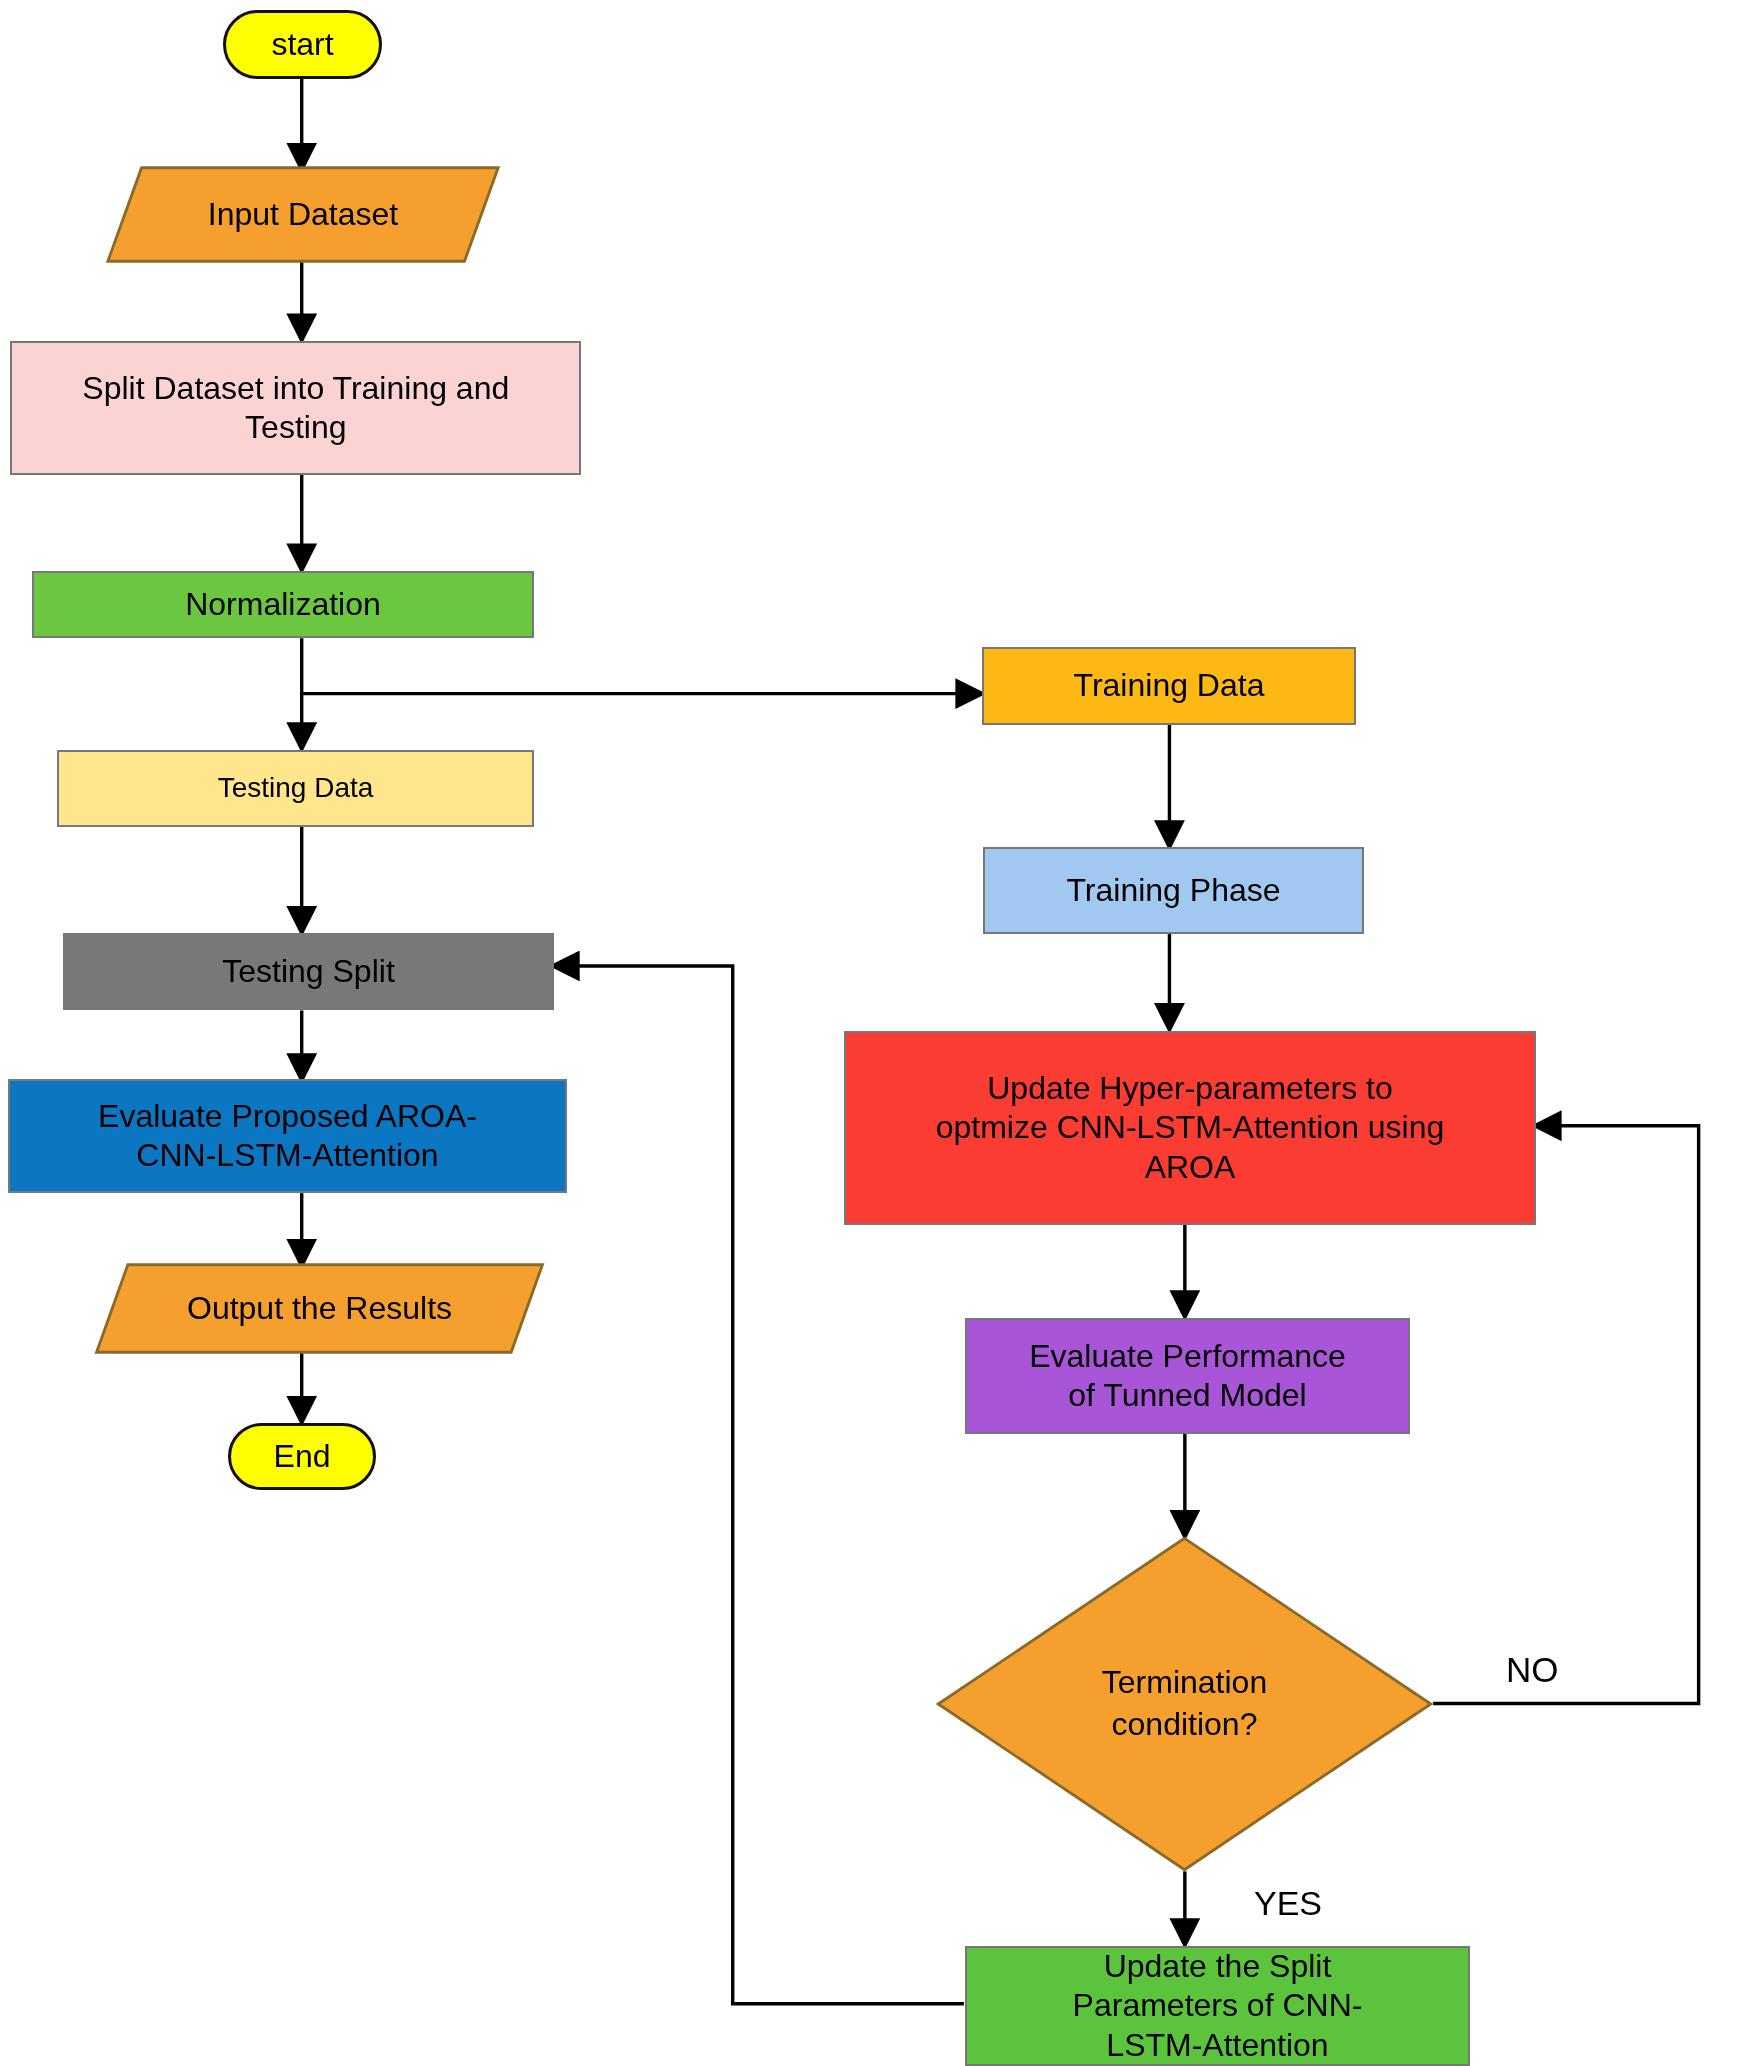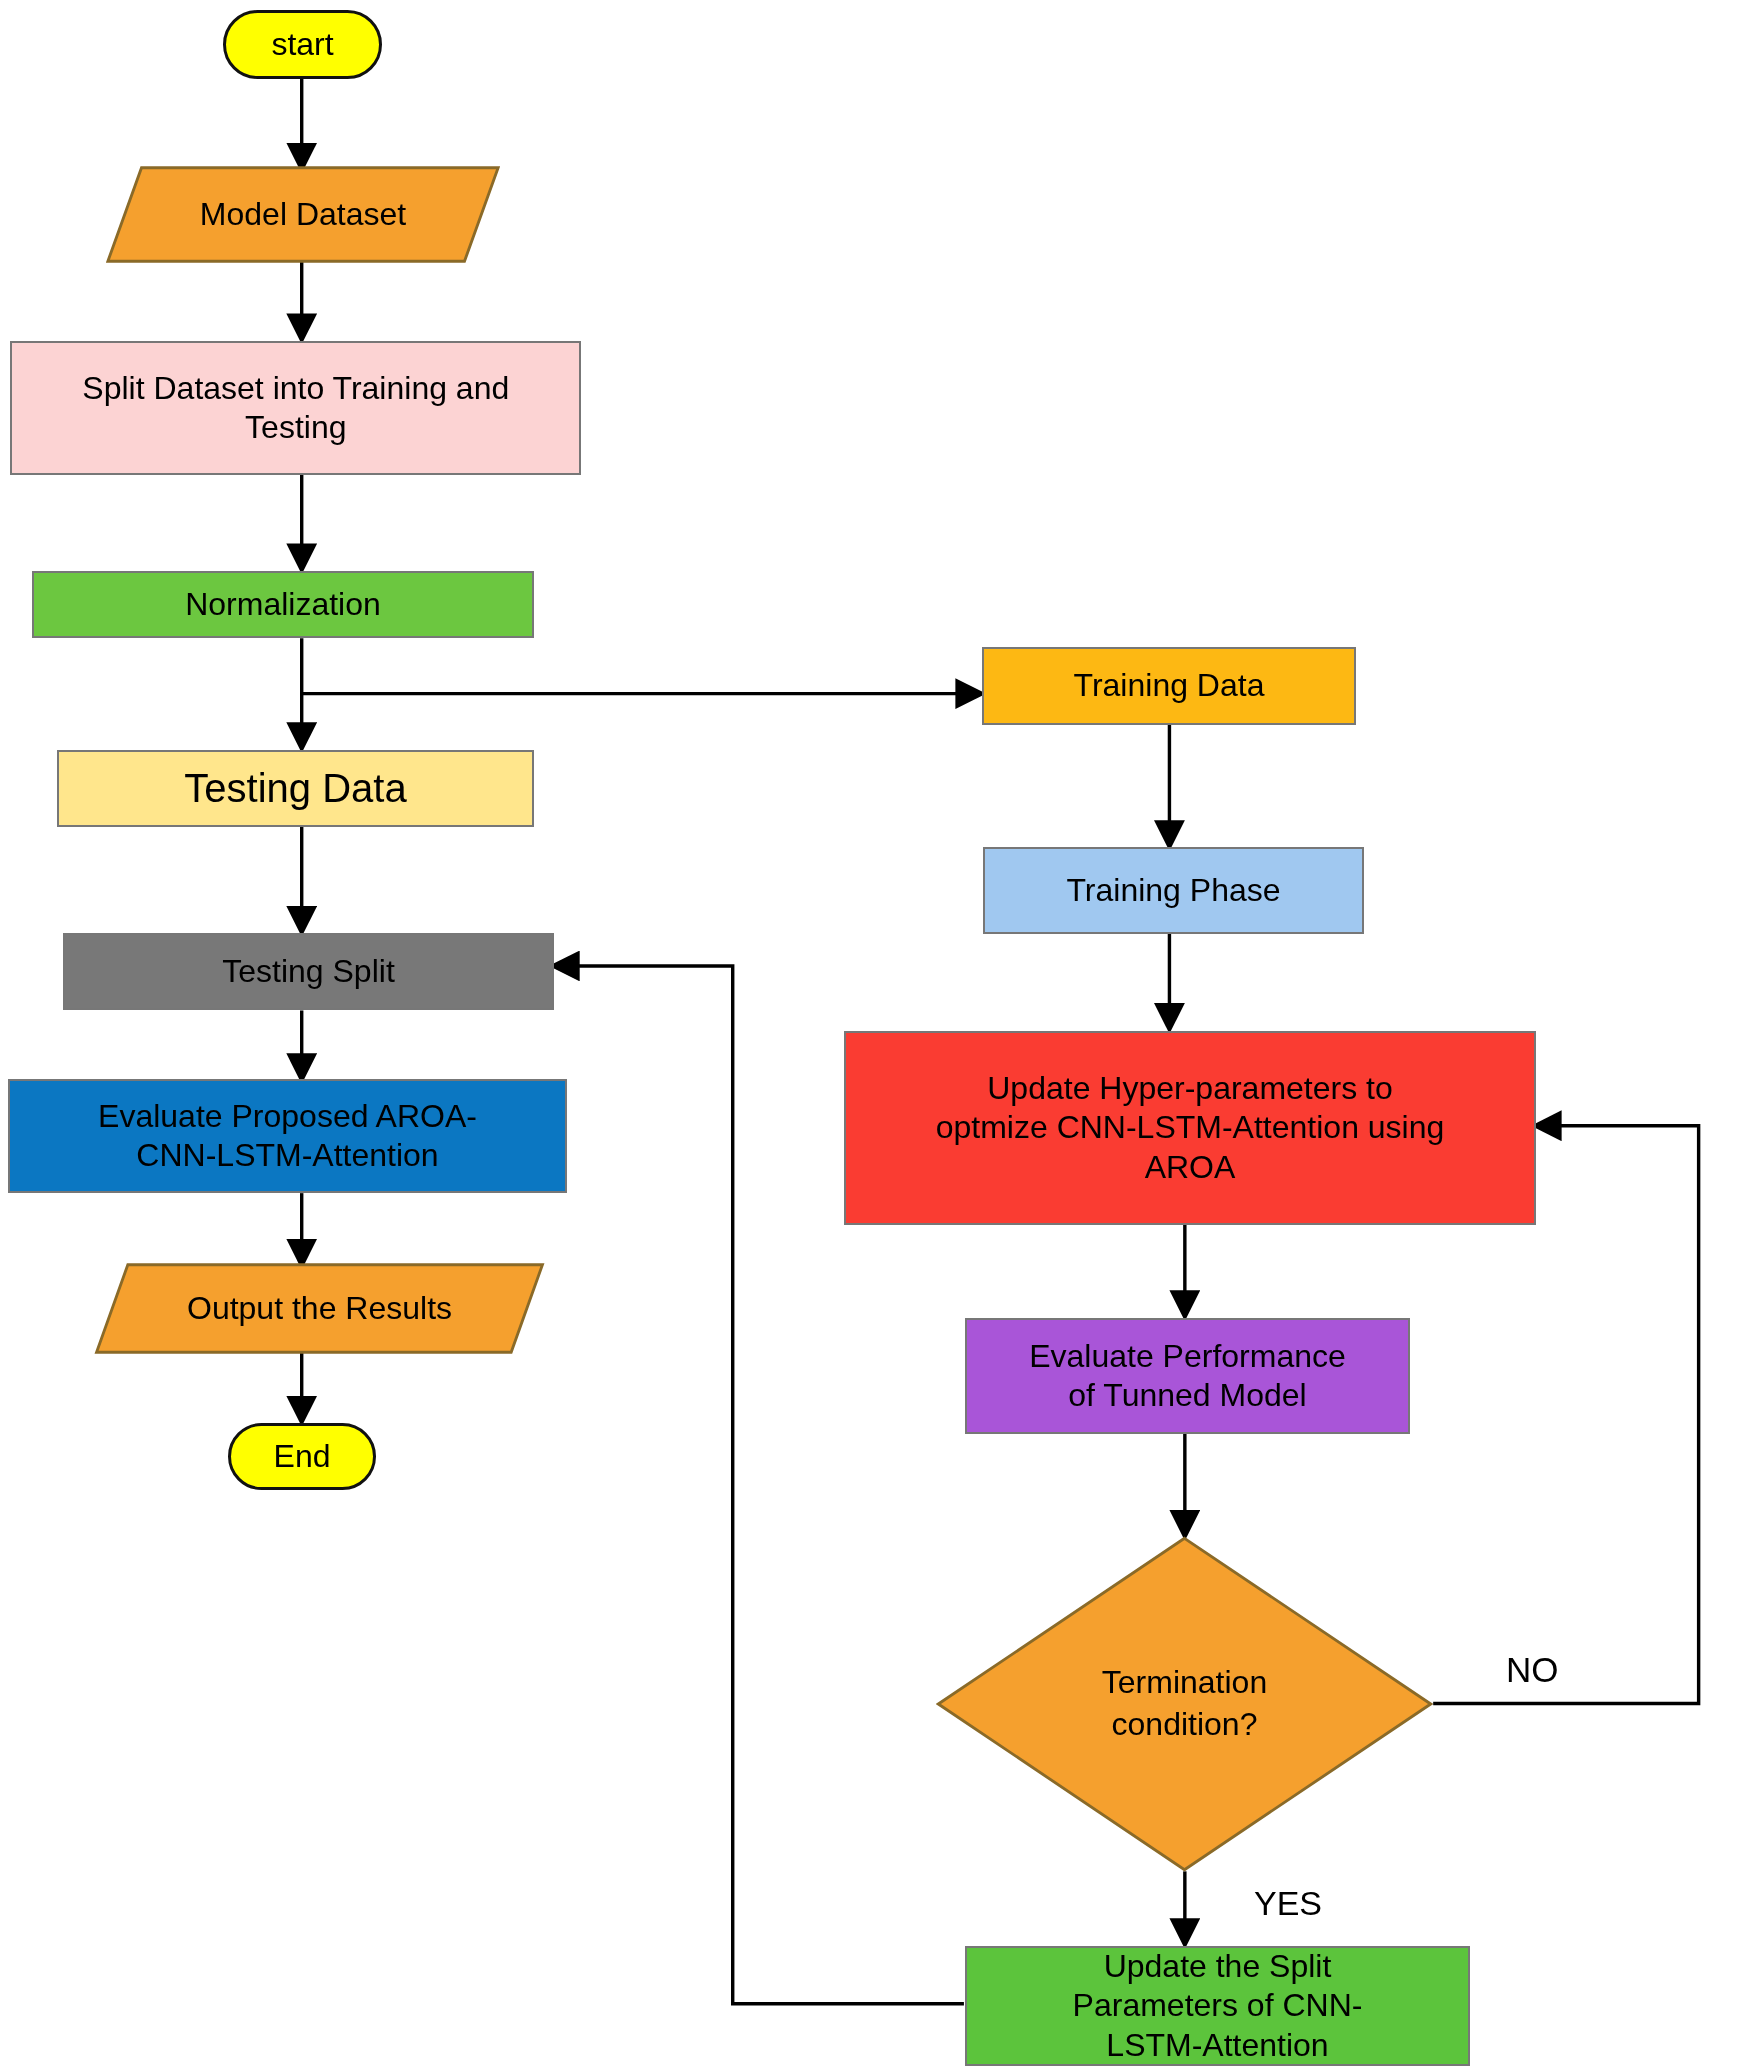--- a/index.html
+++ b/index.html
@@ -135,35 +135,35 @@
   <div class="edge-label" style="left:1254px; top:1884px; font-size:34px;">YES</div>
 
   <div class="node pill" style="left:223px; top:10.3px; width:159px; height:69px; background:#FFFF00; font-size:32px;">
     <span>start</span>
   </div>
 
   <div class="para-wrap" style="left:106px; top:166px; width:394px; height:97px;">
     <svg width="394" height="97" viewBox="0 0 690 170">
       <polygon points="62,3 687,3 628,167 3,167" fill="#F5A02E" stroke="#8a6a28" stroke-width="5"></polygon>
     </svg>
-    <div class="para-label" style="font-size:32px;">Model Dataset</div>
+    <div class="para-label" style="font-size:32px;">Input Dataset</div>
   </div>
 
   <div class="node rect" style="left:32px; top:571px; width:502px; height:67px; background:#6CC740; font-size:32px;">
     <span>Normalization</span>
   </div>
 
   <div class="node rect" style="left:10.3px; top:341px; width:571px; height:134px; background:#FCD3D3; font-size:32px; padding:0 13.7px;">
     <div>
       <div>Split Dataset into Training and</div>
       <div>Testing</div>
     </div>
   </div>
 
-  <div class="node rect" style="left:57px; top:750px; width:477px; height:77px; background:#FFE68C; font-size:40px;">
+  <div class="node rect" style="left:57px; top:750px; width:477px; height:77px; background:#FFE68C; font-size:28px;">
     <span>Testing Data</span>
   </div>
 
   <div class="node rect" style="left:63px; top:933px; width:491px; height:77px; background:#787878; font-size:32px;">
     <span>Testing Split</span>
   </div>
 
   <div class="node rect" style="left:8px; top:1079px; width:559px; height:114px; background:#0B77C2; font-size:32px; padding:0 13.7px;">
     <div>
       <div>Evaluate Proposed AROA-</div>

